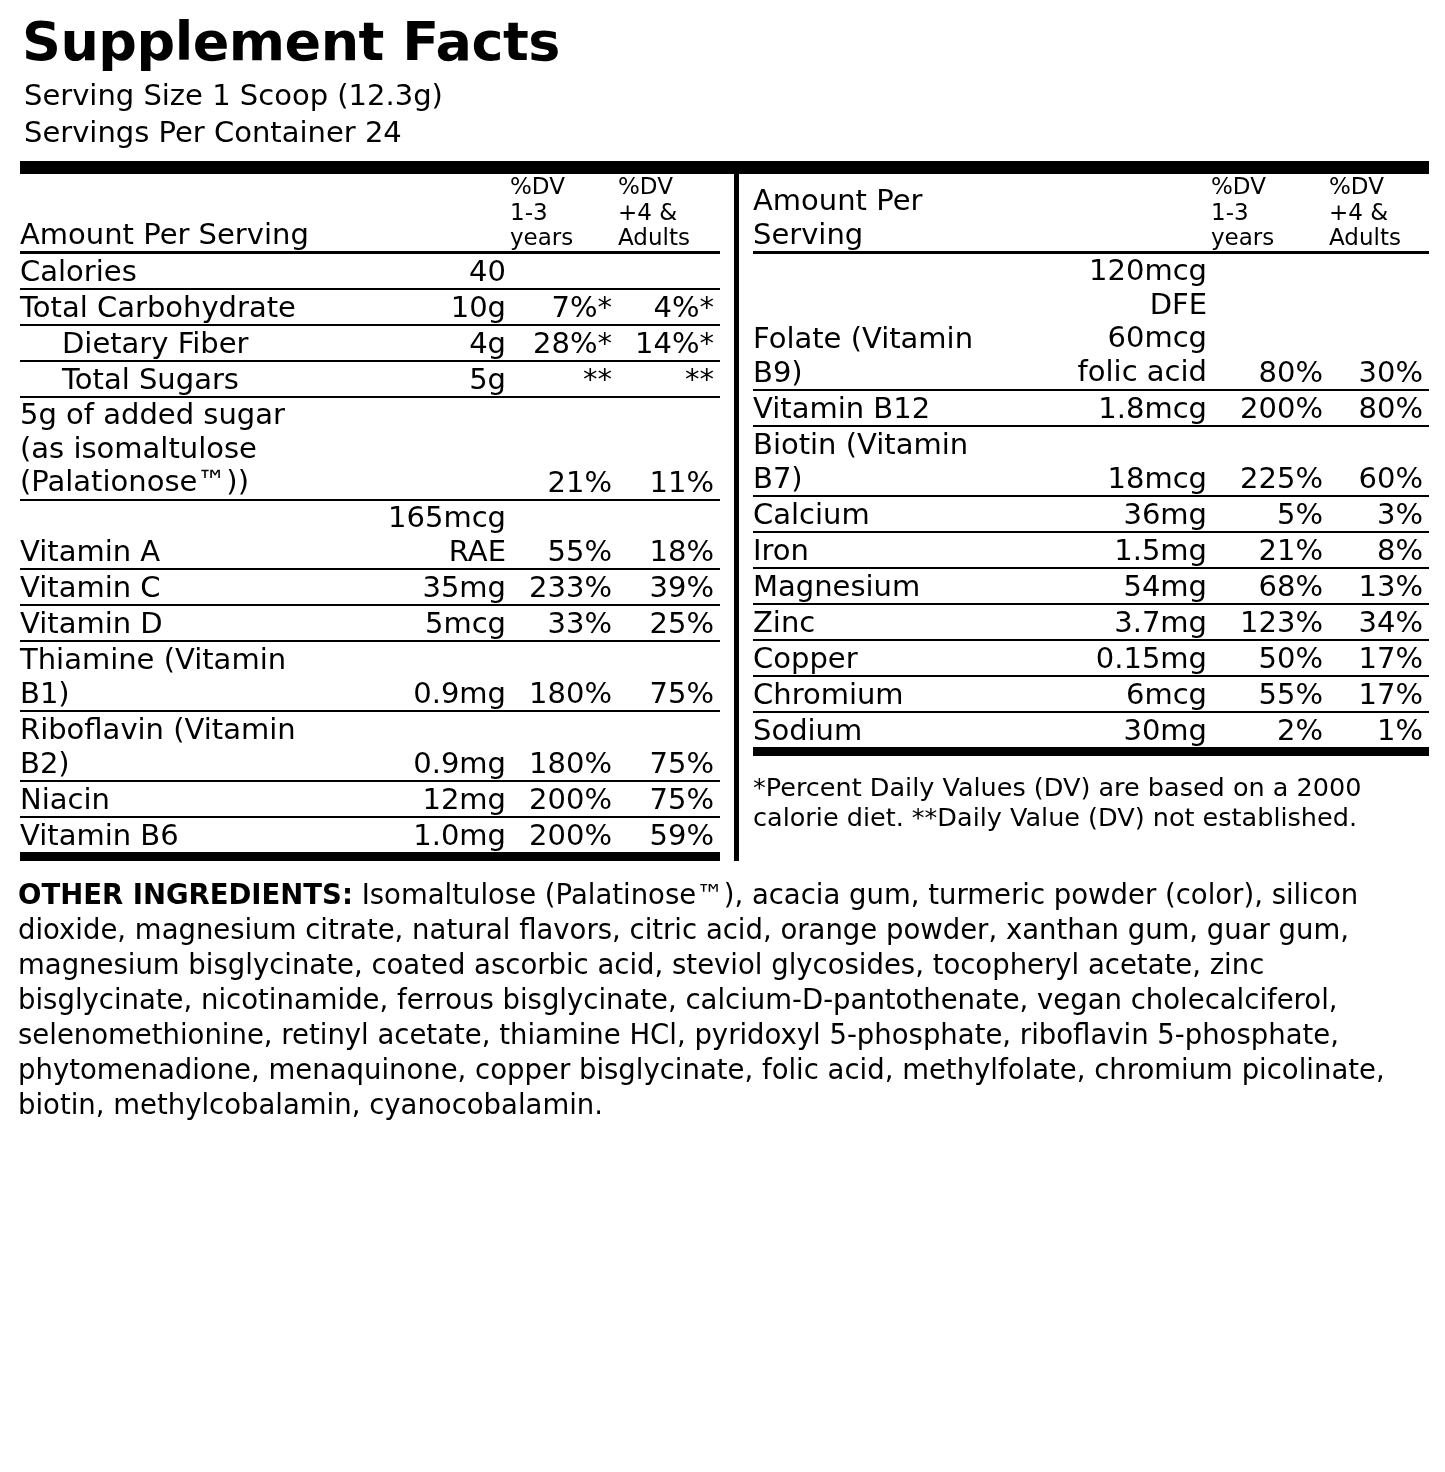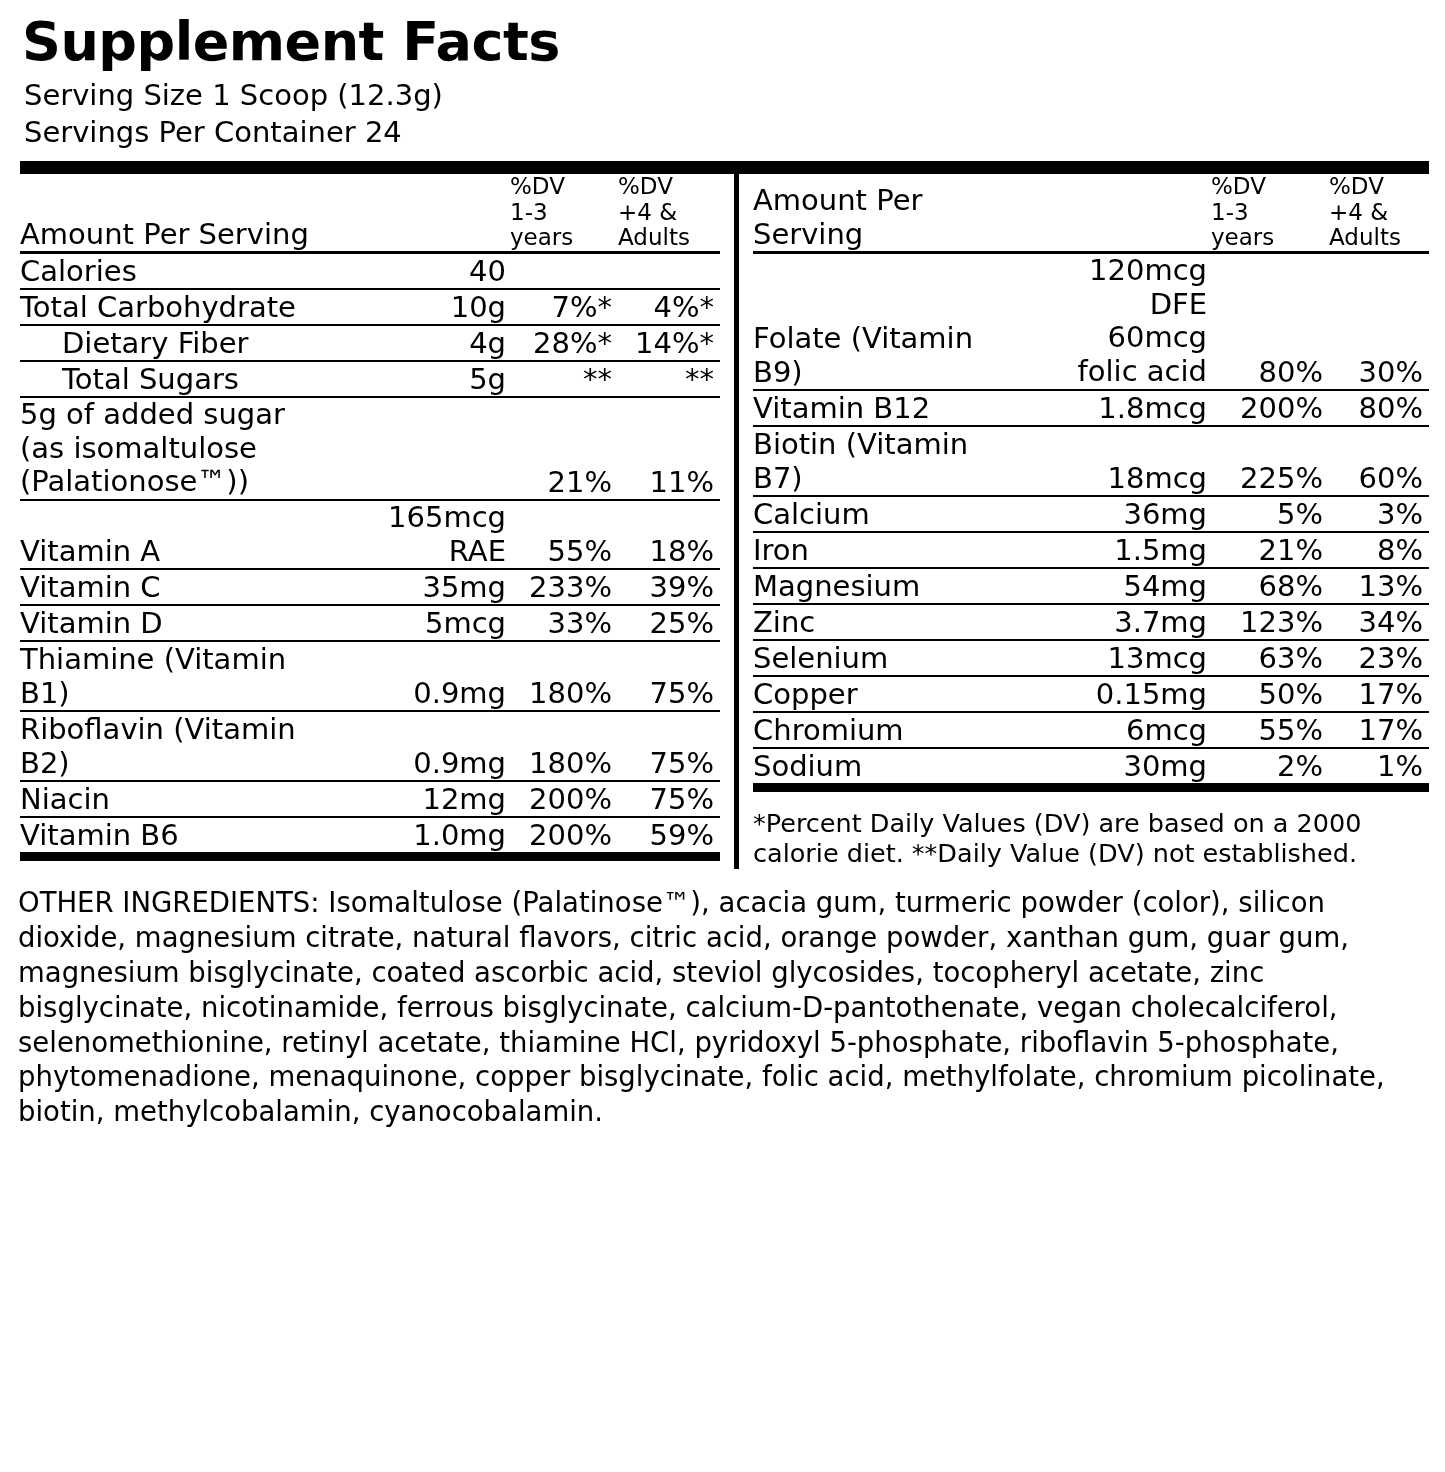--- a/index.html
+++ b/index.html
@@ -131,21 +131,21 @@
     padding-top: 16px;
   }
 
   
   .other {
     margin: 16px 8px 0 10px;
     font-size: 27.5px;
     line-height: 1.27;
     text-align: left;
   }
-  .other b { font-weight: normal; }
+  .other b { font-weight: bold; }
 </style>
 </head>
 <body>
 
 <div class="panel">
 
   <div class="sf-title">Supplement Facts</div>
   <div class="serving-line">Serving Size 1 Scoop (12.3g)</div>
   <div class="serving-line">Servings Per Container 24</div>
 
@@ -313,26 +313,20 @@
             <td class="dv">68%</td>
             <td class="dv">13%</td>
           </tr>
           <tr class="row">
             <td class="nm">Zinc</td>
             <td class="amt">3.7mg</td>
             <td class="dv">123%</td>
             <td class="dv">34%</td>
           </tr>
           <tr class="row">
-            <td class="nm">Selenium</td>
-            <td class="amt">13mcg</td>
-            <td class="dv">63%</td>
-            <td class="dv">23%</td>
-          </tr>
-          <tr class="row">
             <td class="nm">Copper</td>
             <td class="amt">0.15mg</td>
             <td class="dv">50%</td>
             <td class="dv">17%</td>
           </tr>
           <tr class="row">
             <td class="nm">Chromium</td>
             <td class="amt">6mcg</td>
             <td class="dv">55%</td>
             <td class="dv">17%</td>

